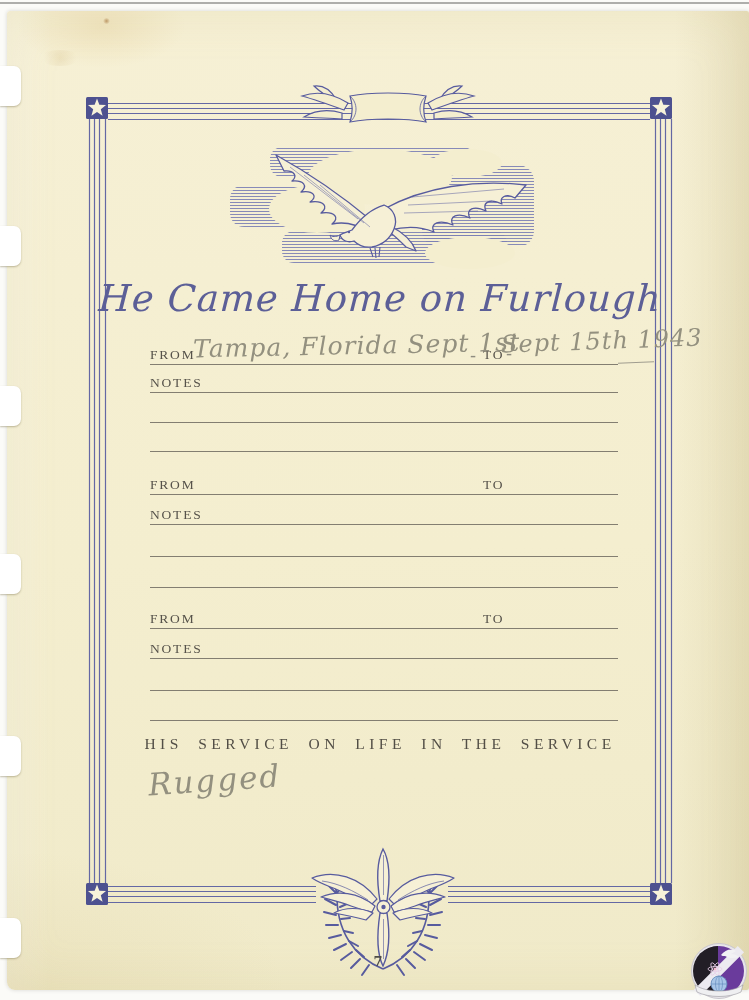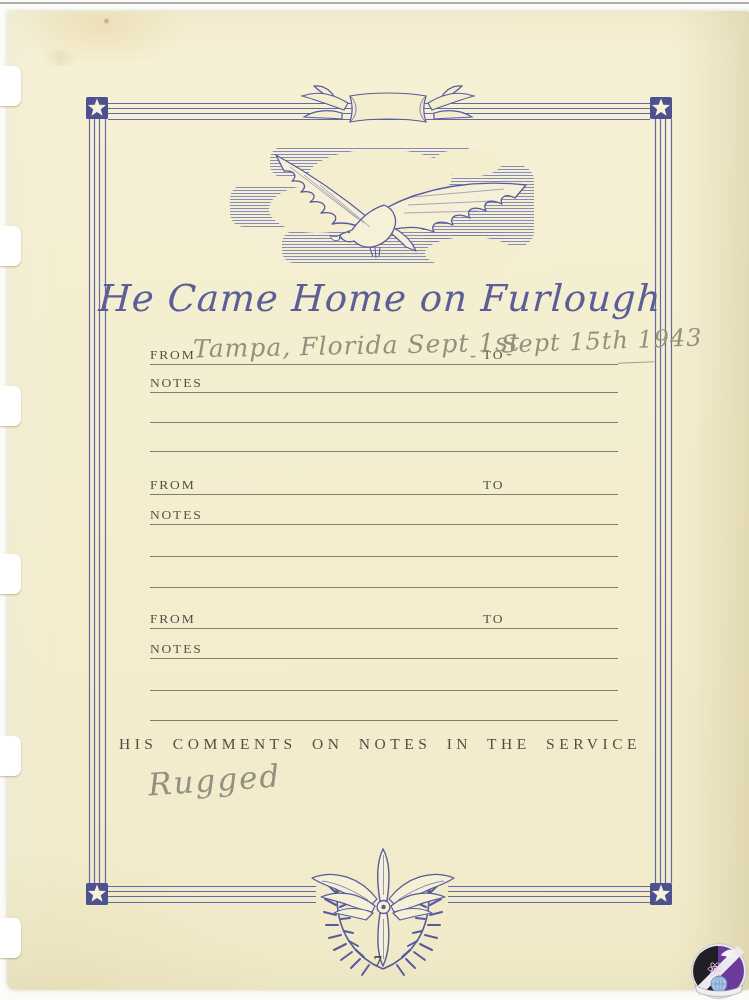--- a/index.html
+++ b/index.html
@@ -213,18 +213,18 @@
   <div class="rule" style="top:658px"></div>
   <div class="rule" style="top:690px"></div>
   <div class="rule" style="top:720px"></div>
 
   <div class="hand hand-from">Tampa, Florida Sept 1st</div>
   <div class="hand hand-to">Sept 15th 1943</div>
   <div class="pencil-dash" style="left:470px;top:345px">-</div>
   <div class="pencil-dash" style="left:506px;top:343px">-</div>
   <div class="pencil-ext"></div>
 
-  <div class="comments-heading">HIS COMMENTS ON NOTES IN THE SERVICE</div>
+  <div class="comments-heading">HIS SERVICE ON LIFE IN THE SERVICE</div>
   <div class="hand hand-comments">Rugged</div>
 
   <div class="pagenum">7</div>
 
 </div>
 
 </body></html>

